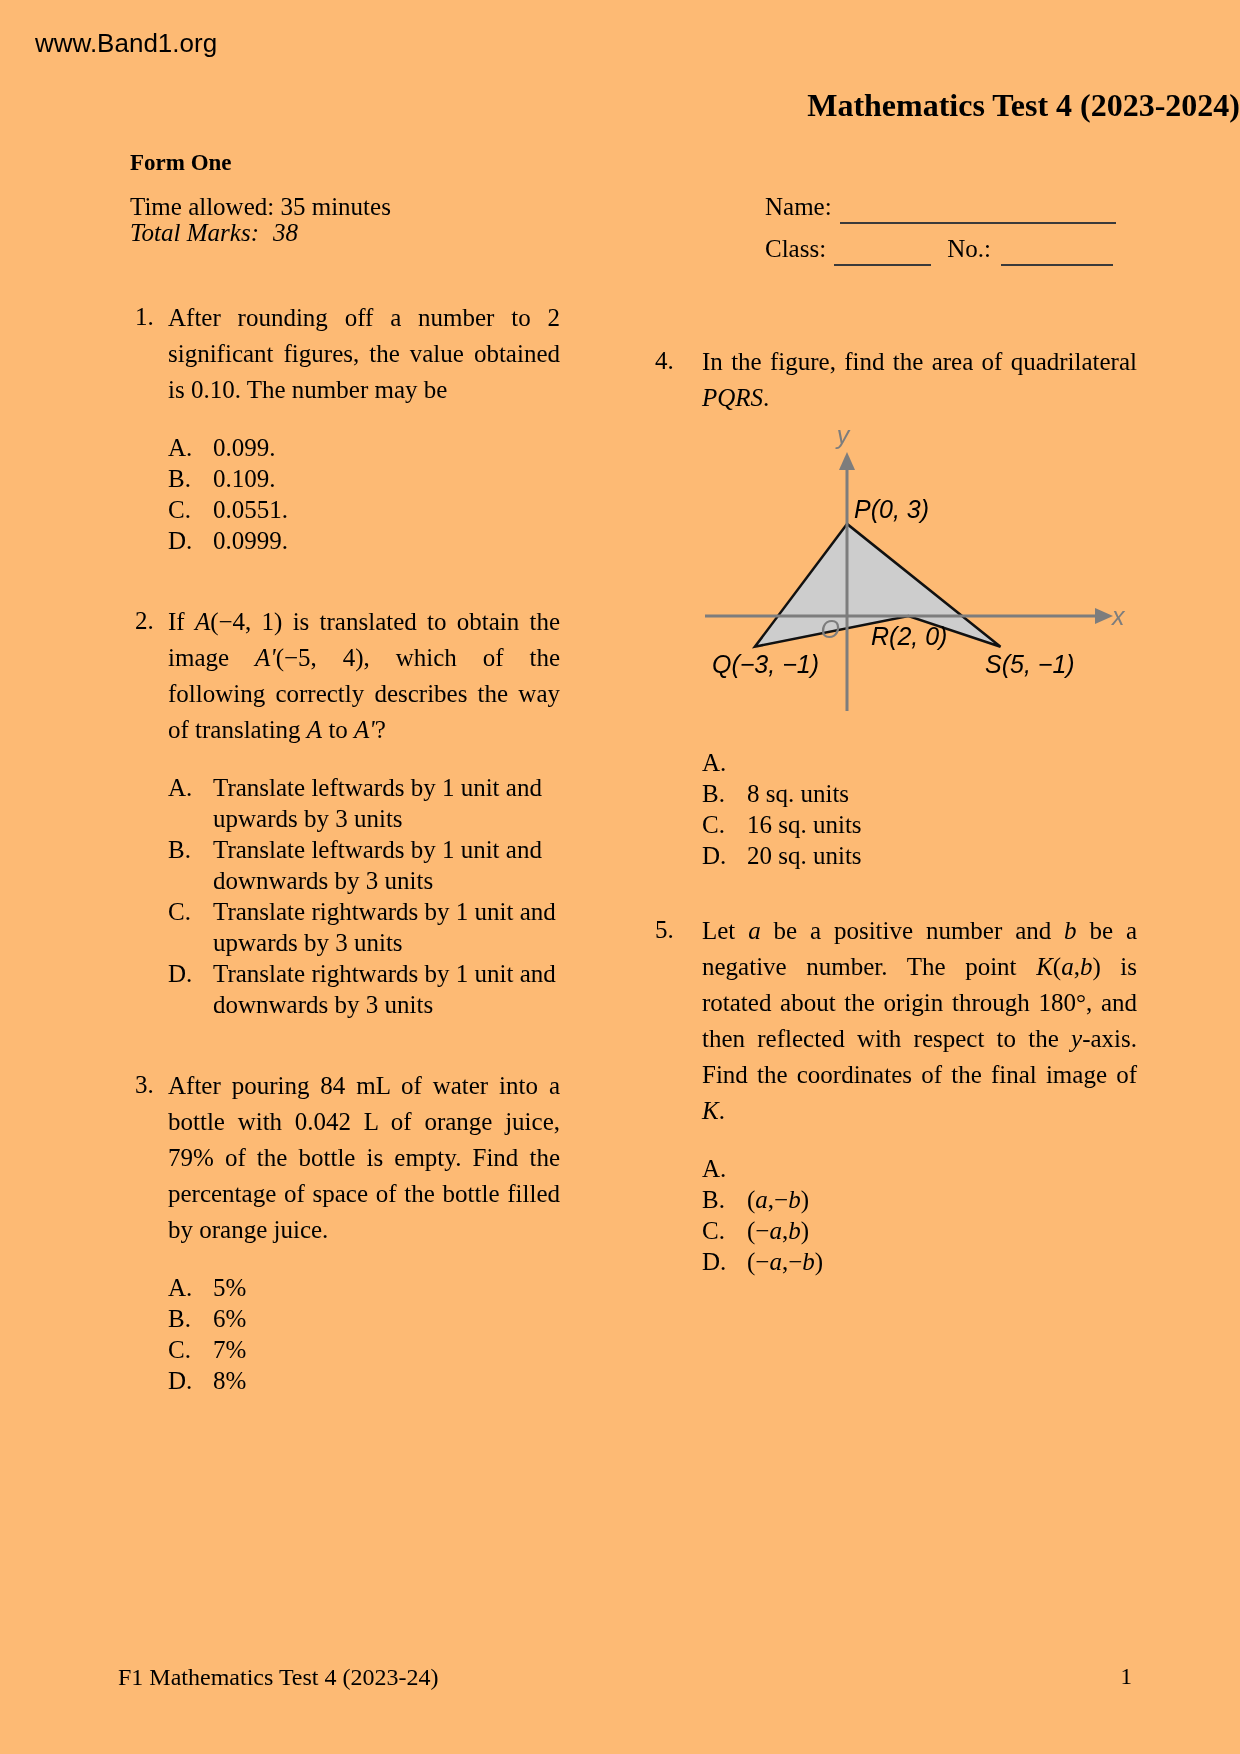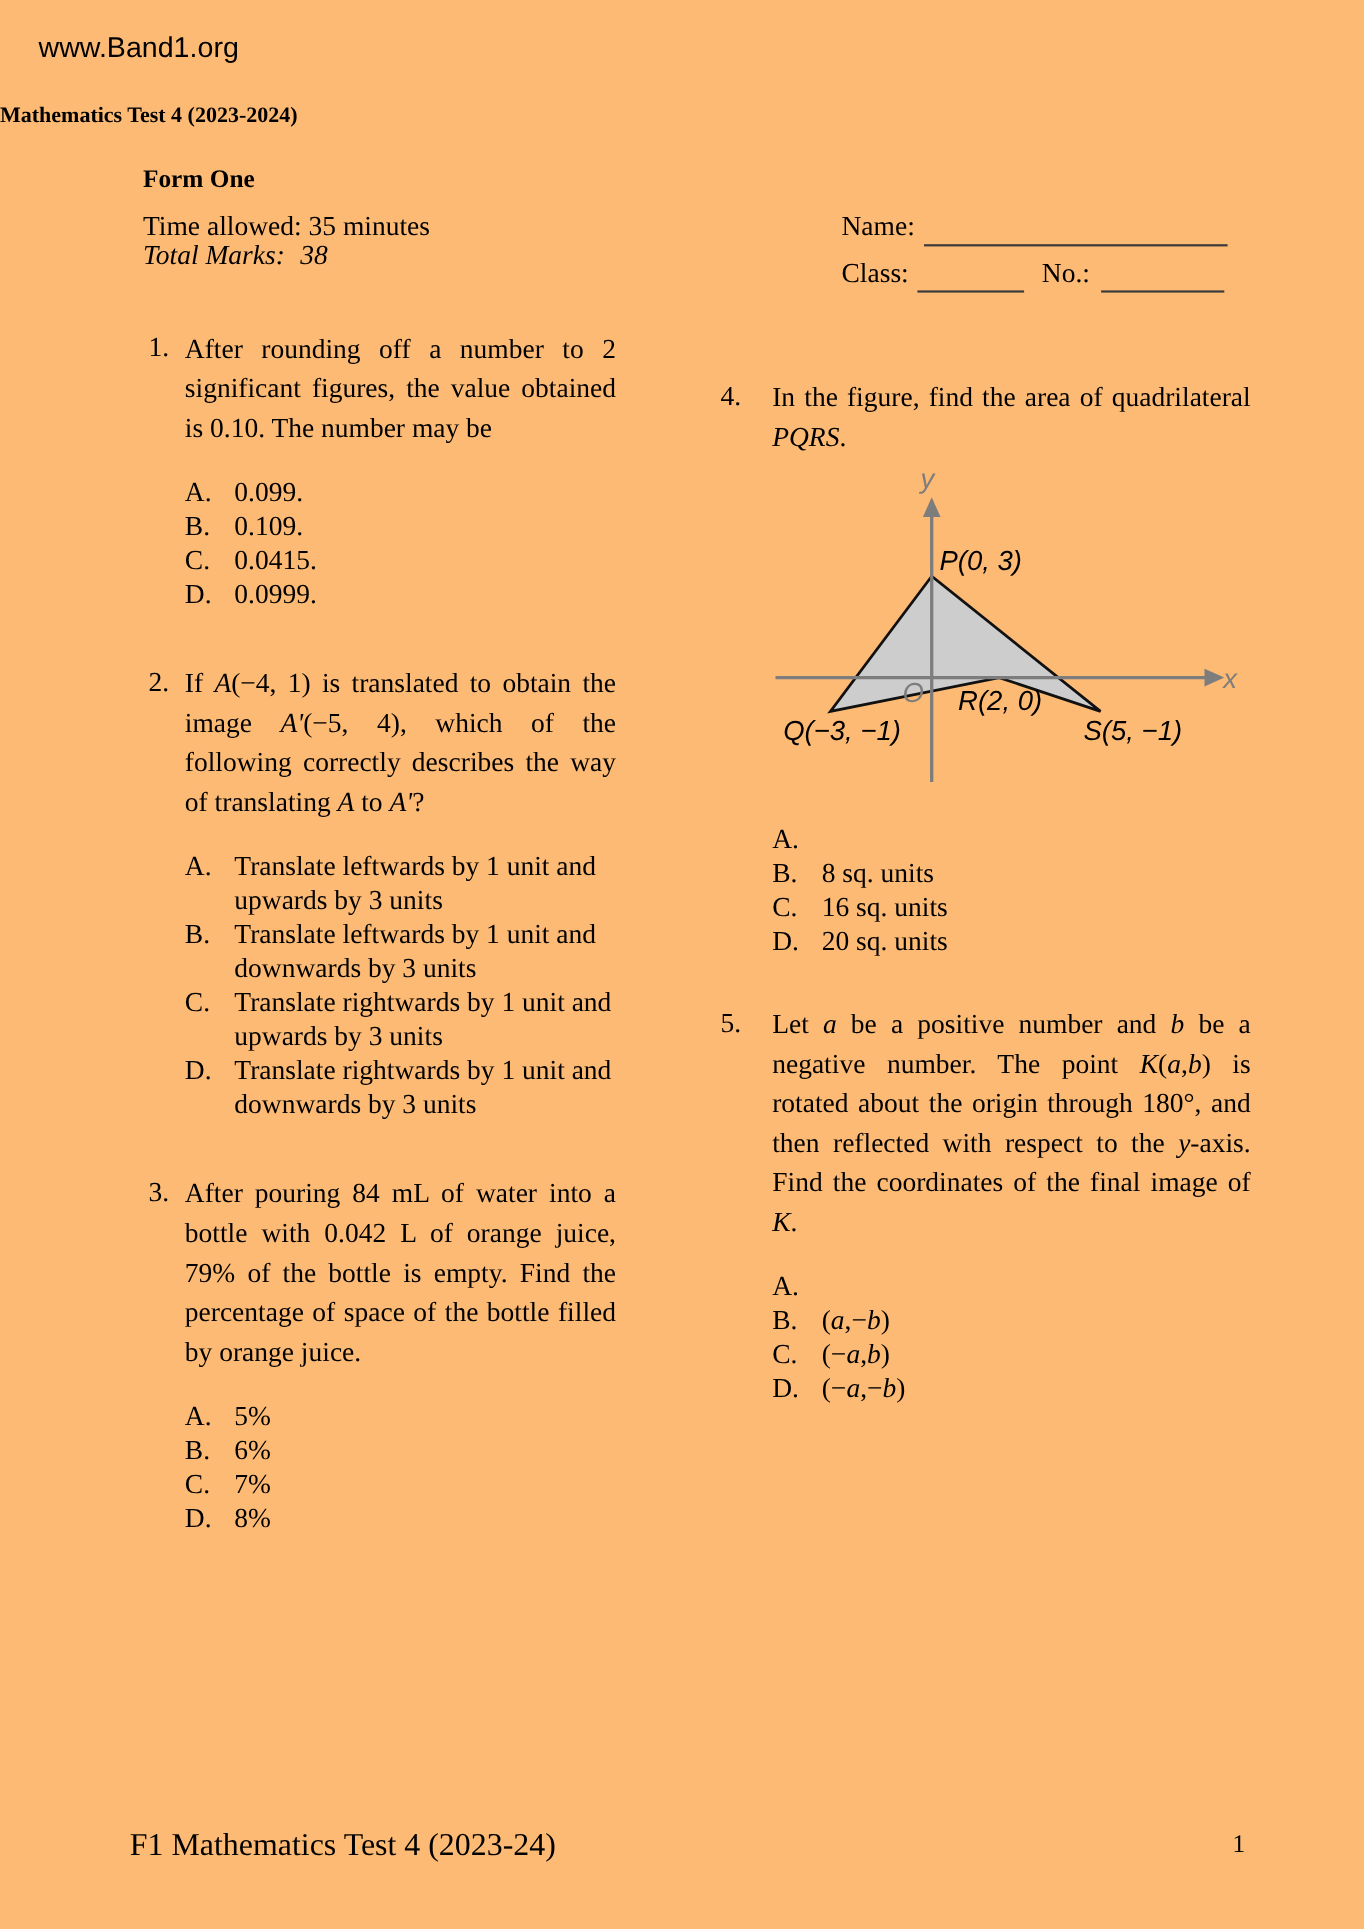--- a/index.html
+++ b/index.html
@@ -5,22 +5,22 @@
   html,body { margin:0; padding:0; background:#ffffff; }
   .page {
     position:relative; width:1240px; height:1754px; background:#fdba74;
     font-family:"Liberation Serif","DejaVu Serif",serif; color:#000;
     font-size:25px; line-height:34px; overflow:hidden;
   }
   .sans { font-family:"Liberation Sans","DejaVu Sans",sans-serif; }
   .it { font-style:italic; }
 
   .site-mark { position:absolute; left:35px; top:26px; font-size:26px; }
-  .doc-title { position:absolute; left:0; right:0; top:88px; text-align:left;
-               font-weight:bold; font-size:20px; }
+  .doc-title { position:absolute; left:0; right:0; top:88px; text-align:right;
+               font-weight:bold; font-size:32px; }
   .form-one  { position:absolute; left:130px; top:146px; font-weight:bold; font-size:23px; }
   .time-row  { position:absolute; left:130px; top:190px; }
   .marks-row { position:absolute; left:130px; top:216px; display:flex;font-style:italic; }
   .marks-row .val { margin-left:14px; }
 
   .hdr-row { position:absolute; display:flex; align-items:baseline; }
   .name-row  { left:765px; top:190px; }
   .class-row { left:765px; top:232px; }
   .blank { display:inline-block; border-bottom:2px solid #3a3a3a; height:28px;
            align-self:flex-end; }
@@ -49,21 +49,21 @@
   .opt-text { flex:1; text-align:left; }
 
   .figure-wrap { margin:8px 0 4px -45px; }
   .fig-axis { stroke:#7d7d7d; stroke-width:3; fill:none; }
   .fig-arrow { fill:#7d7d7d; stroke:none; }
   .fig-quad { stroke:#111111; stroke-width:2.5; stroke-linejoin:miter; }
   .fig-label { font-family:"Liberation Sans","DejaVu Sans",sans-serif;
                font-style:italic; font-size:25px; fill:#000; }
   .fig-gray { fill:#7d7d7d; }
 
-  .footer-left { position:absolute; left:118px; top:1660px; font-size:29px; }
+  .footer-left { position:absolute; left:118px; top:1660px; font-size:24px; }
   .footer-page { position:absolute; left:1100px; top:1660px; width:32px;
                  text-align:right; font-size:23px; }
 </style>
 </head>
 <body>
 
 <div class="page">
 
   <div class="site-mark sans">www.Band1.org</div>
   <div class="doc-title">Mathematics Test 4 (2023-2024)</div>
@@ -95,21 +95,21 @@
             <div class="opt-row">
               <span class="opt-letter">A.</span>
               <span class="opt-text"><span>0.099.</span></span>
             </div>
             <div class="opt-row">
               <span class="opt-letter">B.</span>
               <span class="opt-text"><span>0.109.</span></span>
             </div>
             <div class="opt-row">
               <span class="opt-letter">C.</span>
-              <span class="opt-text"><span>0.0415.</span></span>
+              <span class="opt-text"><span>0.0551.</span></span>
             </div>
             <div class="opt-row">
               <span class="opt-letter">D.</span>
               <span class="opt-text"><span>0.0999.</span></span>
             </div>
           </div>
       </div>
     </div>
 
     <div class="q">

